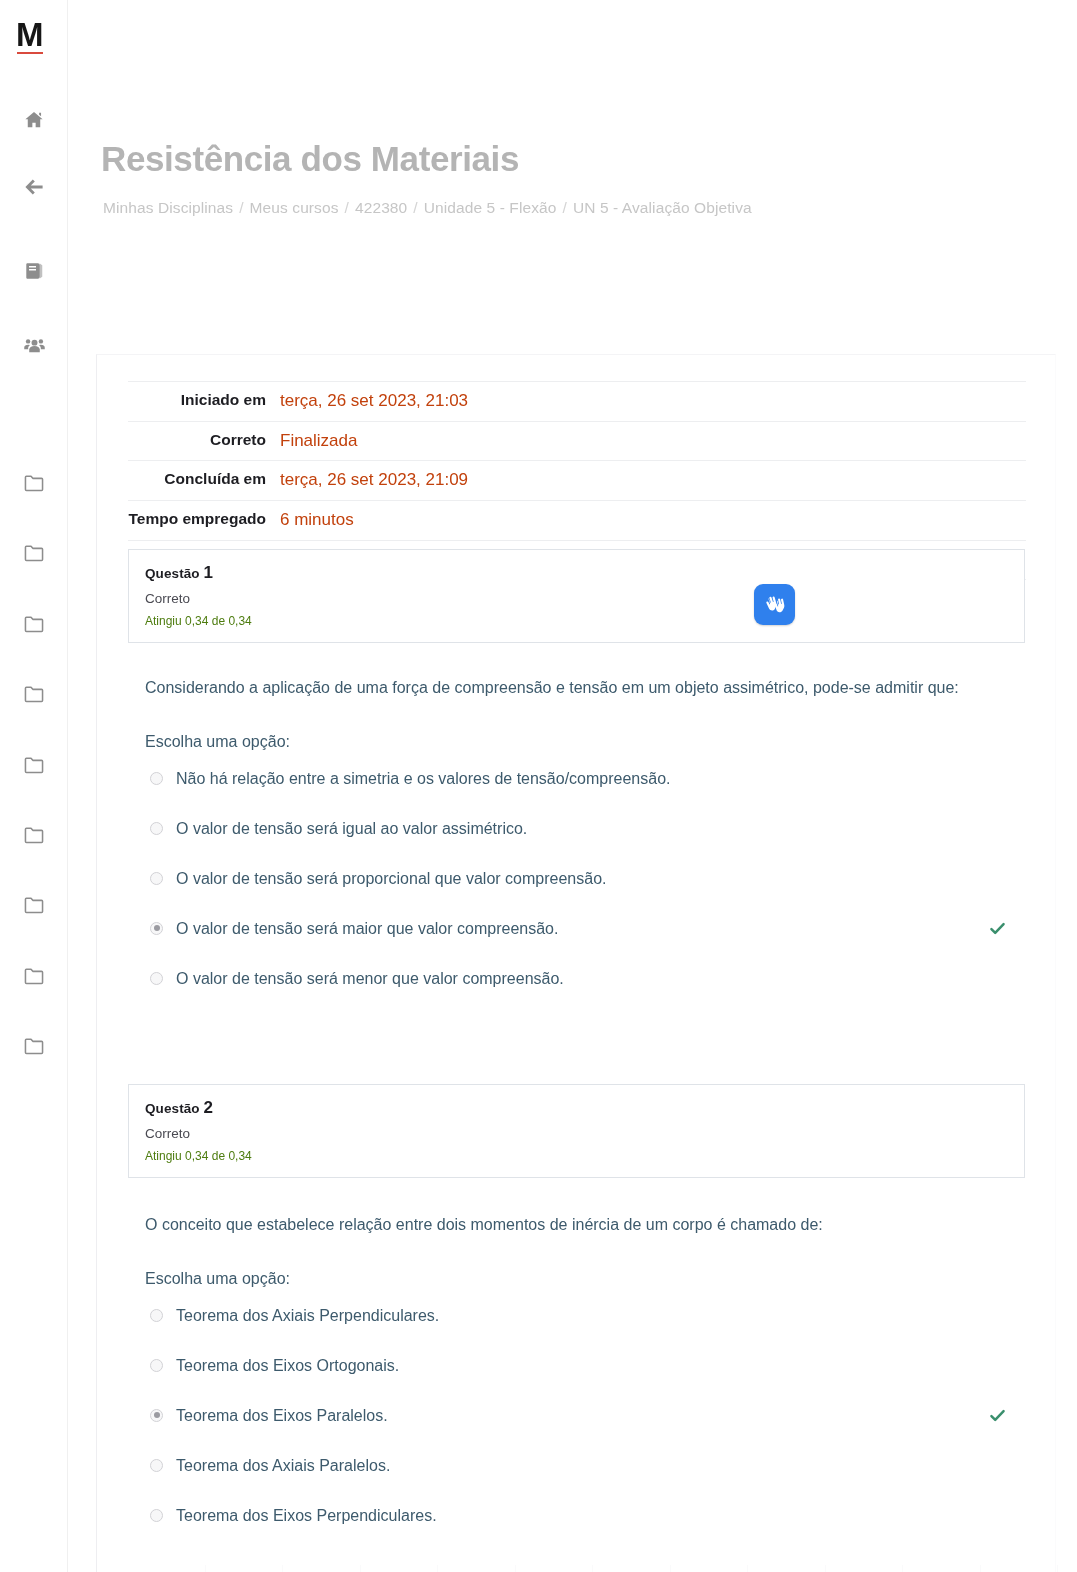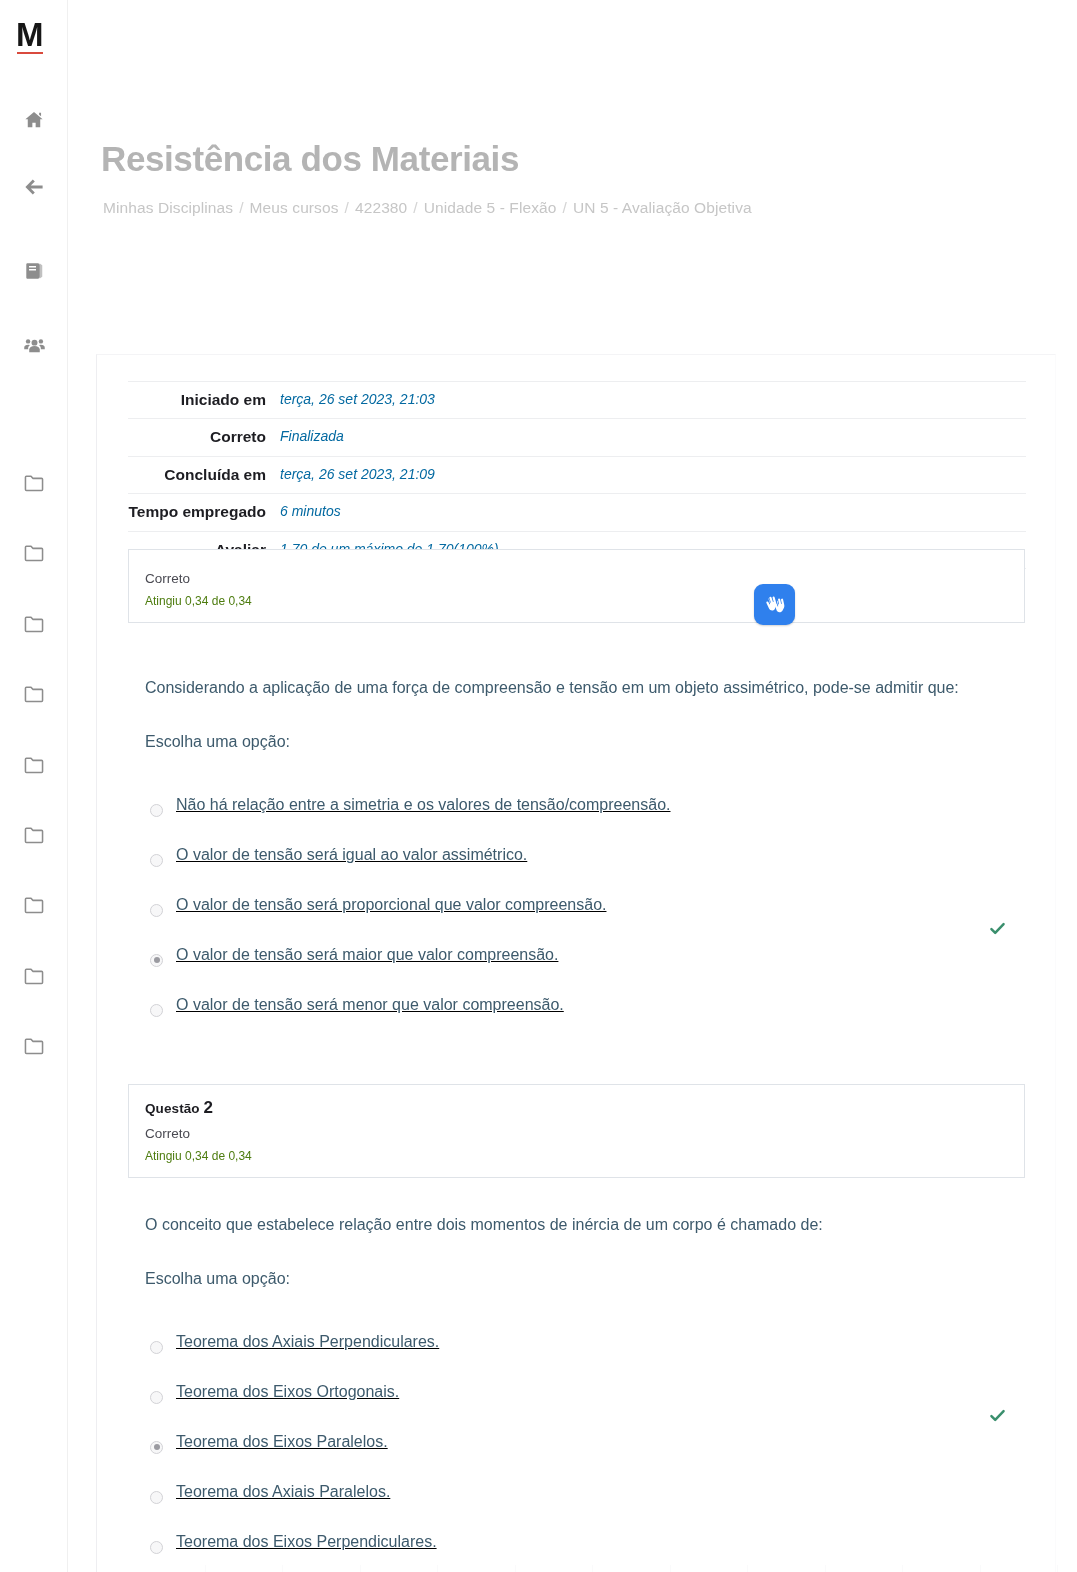--- a/index.html
+++ b/index.html
@@ -121,25 +121,24 @@
     padding: 7px 10px 7px 0;
     font-size: 15.5px;
     font-weight: 700;
     color: #1d1d22;
     vertical-align: top;
     white-space: pre-line;
     line-height: 1.45;
   }
   .summary td {
     padding: 7px 0 7px 4px;
-    font-size: 14px;
-    color: #0369a1;
+    font-size: 17px;
+    color: #c2410c;
     vertical-align: top;
     line-height: 1.45;
-    font-style: italic;
   }
 
   
   .qbox {
     position: absolute;
     left: 31px;
     width: 897px;
     background: #fff;
     border: 1px solid #dfe3e8;
     padding: 13px 16px 14px 16px;
@@ -188,23 +187,22 @@
   .qprompt {
     margin-top: 26px;
     font-size: 16px;
     color: #3d5a6c;
     line-height: 1.6;
   }
   .answers { margin-top: 12px; }
   .answer-row {
     position: relative;
     display: flex;
-    align-items: flex-end;
+    align-items: flex-start;
     height: 50px;
-    text-decoration: underline;
   }
   .radio {
     flex: 0 0 auto;
     width: 13px;
     height: 13px;
     border-radius: 50%;
     border: 1px solid #d2d2d6;
     background: #f7f7f8;
     margin-top: 5px;
     margin-left: 5px;
@@ -386,20 +384,21 @@
           </tr>
           <tr>
             <th>Avaliar</th>
             <td>1,70 de um máximo de 1,70(100%)</td>
           </tr>
         </tbody>
     </table>
 
     <div id="questions-container">
         <div class="qbox" style="top: 194px;">
+          <div class="qbox-num"><span>Questão </span><span class="n">1</span></div>
           <div class="qbox-state">Correto</div>
           <div class="qbox-grade">Atingiu 0,34 de 0,34</div>
         </div>
         <div class="vlibras-btn" style="top: 229px;">
           <span>
             <svg width="26" height="26" viewBox="0 0 32 32" fill="#ffffff">
               <path d="M10.4 6.1c.75 0 1.25.6 1.3 1.3l.35 4.3.9-.1-.55-5.6c-.07-.8.45-1.45 1.2-1.5.78-.06 1.35.5 1.42 1.3l.62 5.75.9-.05-.3-4.9c-.05-.8.5-1.4 1.25-1.44.77-.04 1.33.52 1.38 1.33l.42 6.35c.12 1.85-.18 3.05-.95 4.2l-1.9 2.85c-.95 1.45-2.5 2.1-4.1 1.75-1.6-.35-2.8-1.6-3.15-3.2L7.5 11.2c-.2-.85.28-1.6 1.05-1.75.76-.15 1.45.35 1.62 1.15l.62 2.9.85-.15-.55-5.9c-.07-.78.43-1.33 1.1-1.35z" transform="translate(-1.2 0.6) rotate(-12 16 16)"></path>
               <path d="M21.5 10.9c.7-.25 1.4.08 1.65.75l1.5 4.0.8-.35-1.9-5.3c-.27-.75.05-1.5.72-1.75.7-.26 1.42.1 1.7.85l2.05 5.45.82-.3-1.7-4.6c-.27-.73.03-1.47.72-1.72.7-.25 1.42.12 1.7.88l2.2 5.95c.64 1.74.66 2.98.2 4.28l-1.15 3.2c-.58 1.62-1.95 2.7-3.58 2.78-1.63.08-3.1-.83-3.85-2.3l-3.0-5.85c-.4-.78-.15-1.62.53-1.95.68-.33 1.48-.02 1.85.72l1.35 2.66.76-.42-2.35-5.45c-.3-.72-.02-1.4.6-1.65z" transform="translate(-4.5 -1.5) rotate(8 16 16)"></path>
             </svg>
           </span>

